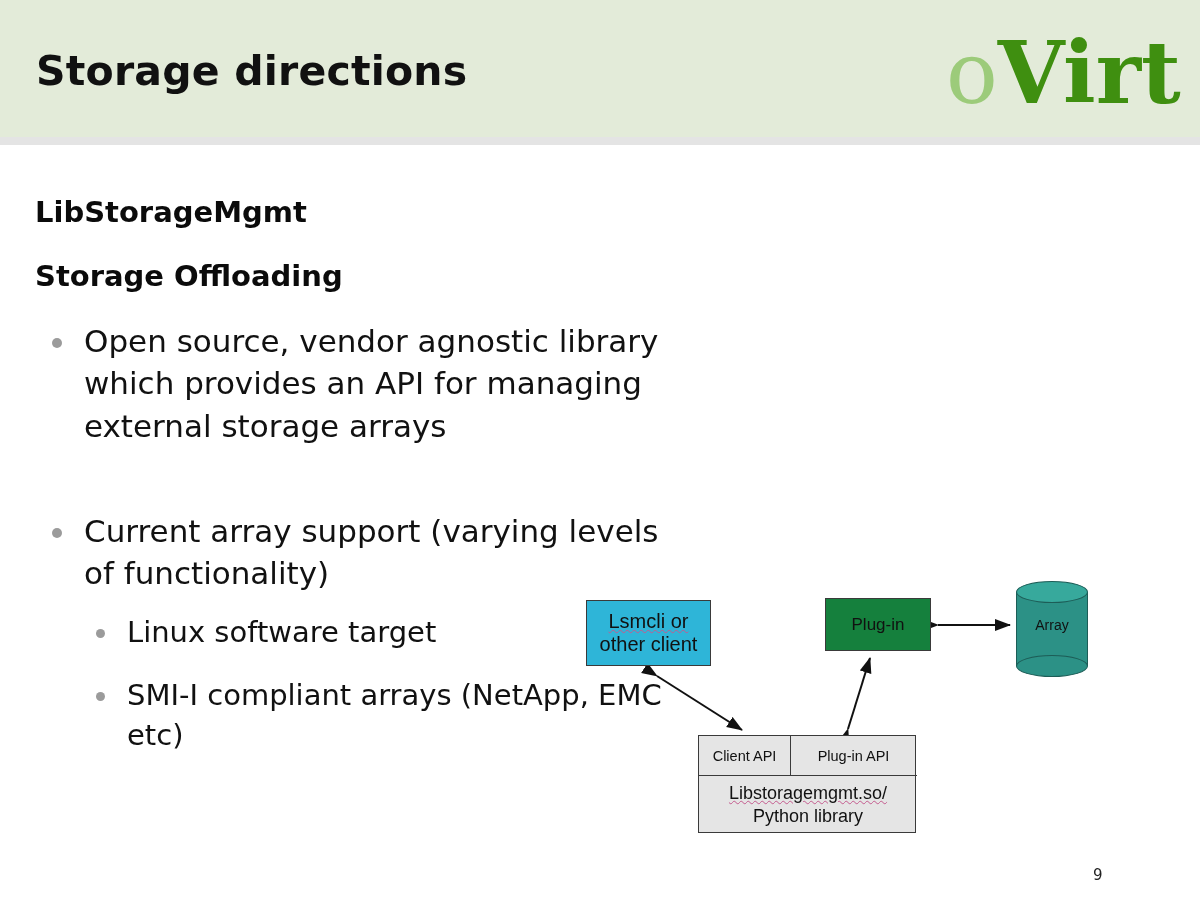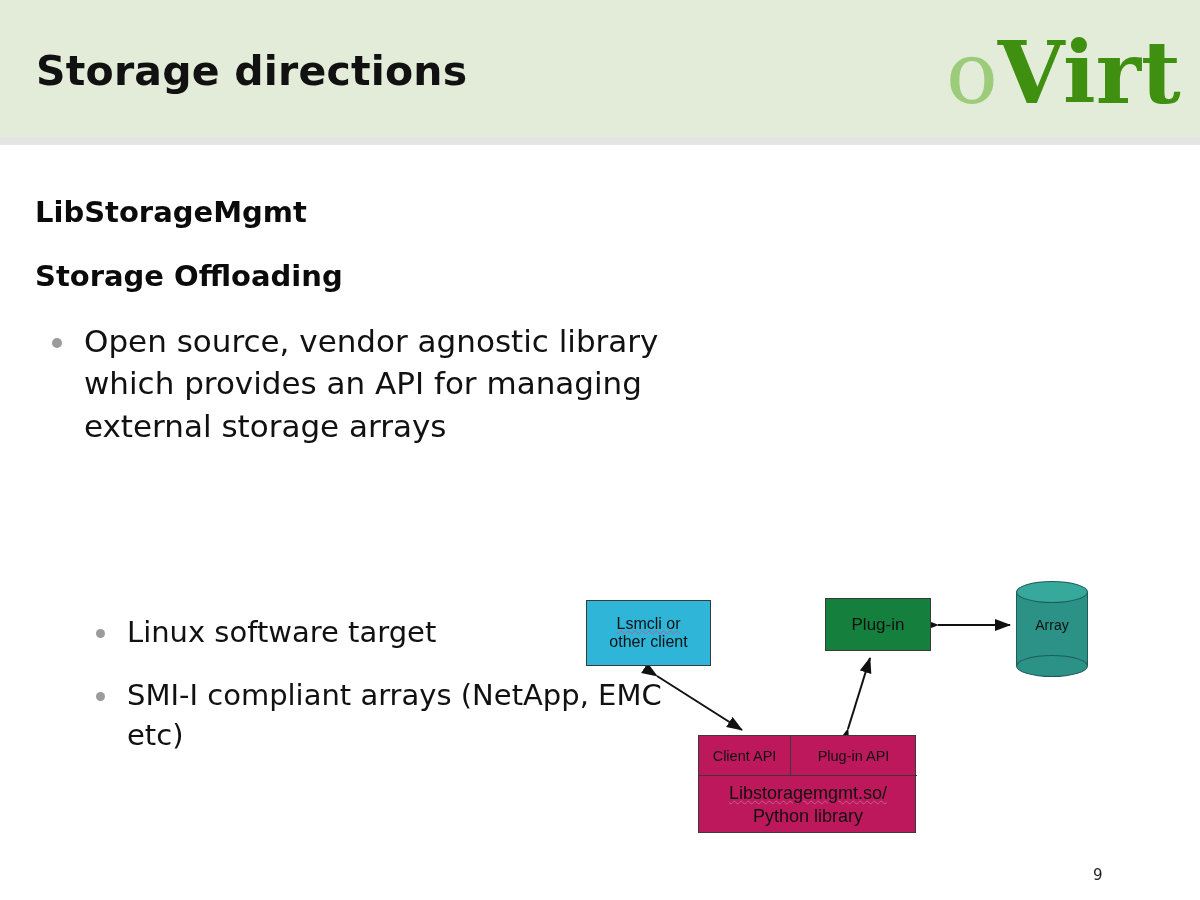--- a/index.html
+++ b/index.html
@@ -88,30 +88,30 @@
     border:1px solid #3a3a3a;
     display:flex; align-items:center; justify-content:center;
     text-align:center;
     font-family:"Liberation Sans", sans-serif;
     color:#111;
     line-height:1.15;
   }
 
   #box-client {
     left:586px; top:600px; width:125px; height:66px;
-    background:#2eb5d8; font-size:16px;
+    background:#2eb5d8; font-size:20px;
   }
   #box-plugin {
     left:825px; top:598px; width:106px; height:53px;
     background:#15803d; font-size:17px;
   }
 
   #lib-wrap {
     position:absolute; left:698px; top:735px; width:218px; height:98px;
-    border:1px solid #3a3a3a; background:#be185d;
+    border:1px solid #3a3a3a; background:#e5e5e5;
   }
   #lib-top { position:absolute; left:0; top:0; width:218px; height:39px;
              display:flex; }
   #lib-client-api, #lib-plugin-api {
     display:flex; align-items:center; justify-content:center;
     font-family:"Liberation Sans", sans-serif; font-size:14.5px; color:#111;
   }
   #lib-client-api { width:92px; border-right:1px solid #3a3a3a; }
   #lib-plugin-api { width:125px; }
   #lib-divider { position:absolute; left:0; top:39px; width:218px; height:1px;
@@ -171,20 +171,24 @@
     <span class="o">o</span><span class="virt">Virt</span>
   </div>
 
   <div class="heading" id="h-libstoragemgmt">LibStorageMgmt</div>
   <div class="heading" id="h-offloading">Storage Offloading</div>
 
   <div class="bullet-l1" id="b1">
     <span class="dot"></span>
     <span class="txt">Open source, vendor agnostic library which provides an API for managing external storage arrays</span>
   </div>
+  <div class="bullet-l1" id="b2">
+    <span class="dot"></span>
+    <span class="txt">Current array support (varying levels of functionality)</span>
+  </div>
 
   <div class="bullet-l2" id="b3">
     <span class="dot"></span>
     <span class="txt">Linux software target</span>
   </div>
   <div class="bullet-l2" id="b4">
     <span class="dot"></span>
     <span class="txt">SMI-I compliant arrays (NetApp, EMC etc)</span>
   </div>
 

